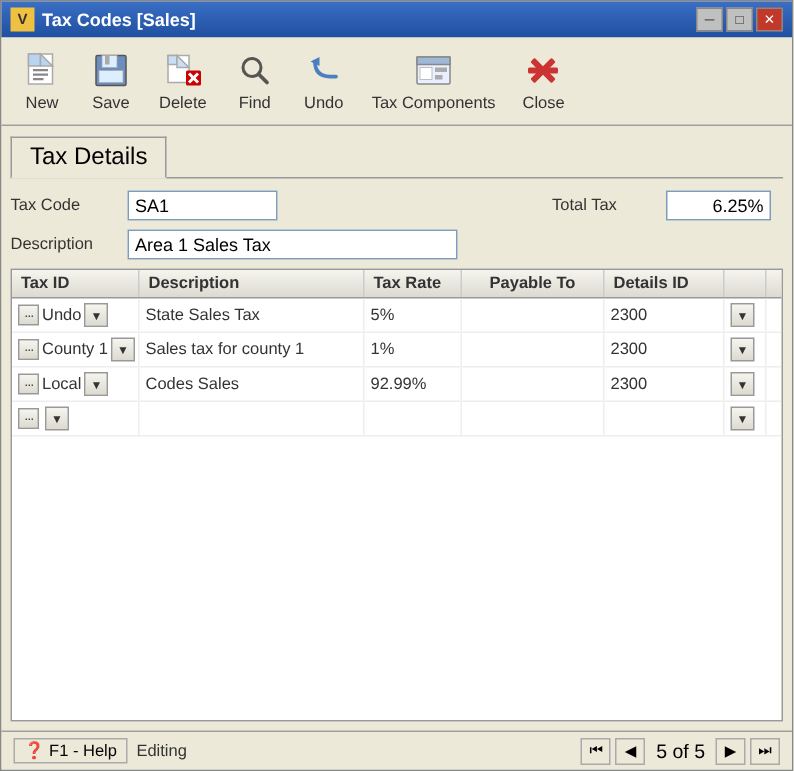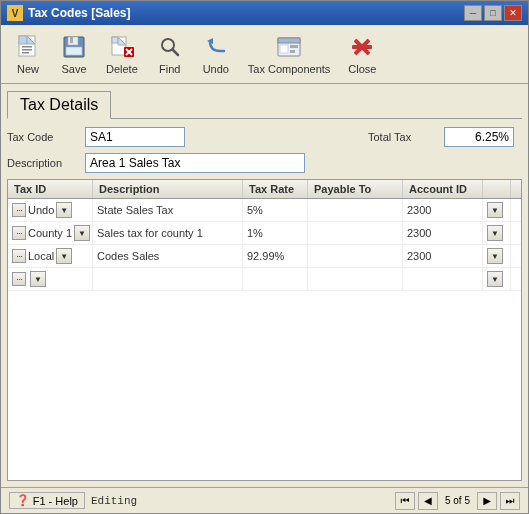--- a/index.html
+++ b/index.html
@@ -173,21 +173,21 @@
       padding: 3px 6px;
       font-size: 11px;
       font-weight: bold;
       color: #333;
       border-right: 1px solid #ccc;
       overflow: hidden;
     }
     .col-taxid { width: 85px; flex-shrink: 0; }
     .col-desc { width: 150px; flex-shrink: 0; }
     .col-rate { width: 65px; flex-shrink: 0; }
-    .col-payto { width: 95px; flex-shrink: 0; }
+    .col-payto { width: 95px; flex-shrink: 0; text-align: center; }
     .col-accountid { width: 80px; flex-shrink: 0; }
     .col-action { width: 28px; flex-shrink: 0; }
     .grid-body {
       overflow-y: auto;
       height: calc(100% - 22px);
     }
     .grid-row {
       display: flex;
       border-bottom: 1px solid #eee;
       align-items: center;
@@ -256,40 +256,39 @@
       padding: 1px 6px;
       cursor: pointer;
       font-size: 11px;
       display: flex;
       align-items: center;
       gap: 3px;
     }
     .status-text {
       font-size: 11px;
       color: #333;
-      font-family: Liberation Mono, monospace;
     }
     .nav-controls {
       display: flex;
       align-items: center;
       gap: 3px;
     }
     .nav-btn {
       width: 20px;
       height: 18px;
       background: #ece9d8;
       border: 1px solid #aaa;
       cursor: pointer;
       display: flex;
       align-items: center;
       justify-content: center;
       font-size: 10px;
     }
     .nav-text {
-      font-size: 10px;
+      font-size: 13px;
       padding: 0 4px;
     }
   </style>
 </head>
 <body>
 
 <div class="window">
 
   <div class="title-bar">
     <div class="title-bar-left">
@@ -413,21 +412,21 @@
       <span class="form-label">Description</span>
       <input class="form-input description-field" type="text" value="Area 1 Sales Tax" style="">
     </div>
 
     <div class="grid-container">
       <div class="grid-header">
         <div class="grid-header-cell col-taxid">Tax ID</div>
         <div class="grid-header-cell col-desc">Description</div>
         <div class="grid-header-cell col-rate">Tax Rate</div>
         <div class="grid-header-cell col-payto">Payable To</div>
-        <div class="grid-header-cell col-accountid">Account ID</div>
+        <div class="grid-header-cell col-accountid">Details ID</div>
         <div class="grid-header-cell col-action"></div>
       </div>
       <div class="grid-body">
 
         <div class="grid-row">
           <div class="grid-cell col-taxid">
             <div class="cell-with-btn">
               <div class="cell-small-btn">
                   <span class="cell-dots">···</span>
                 </div>

